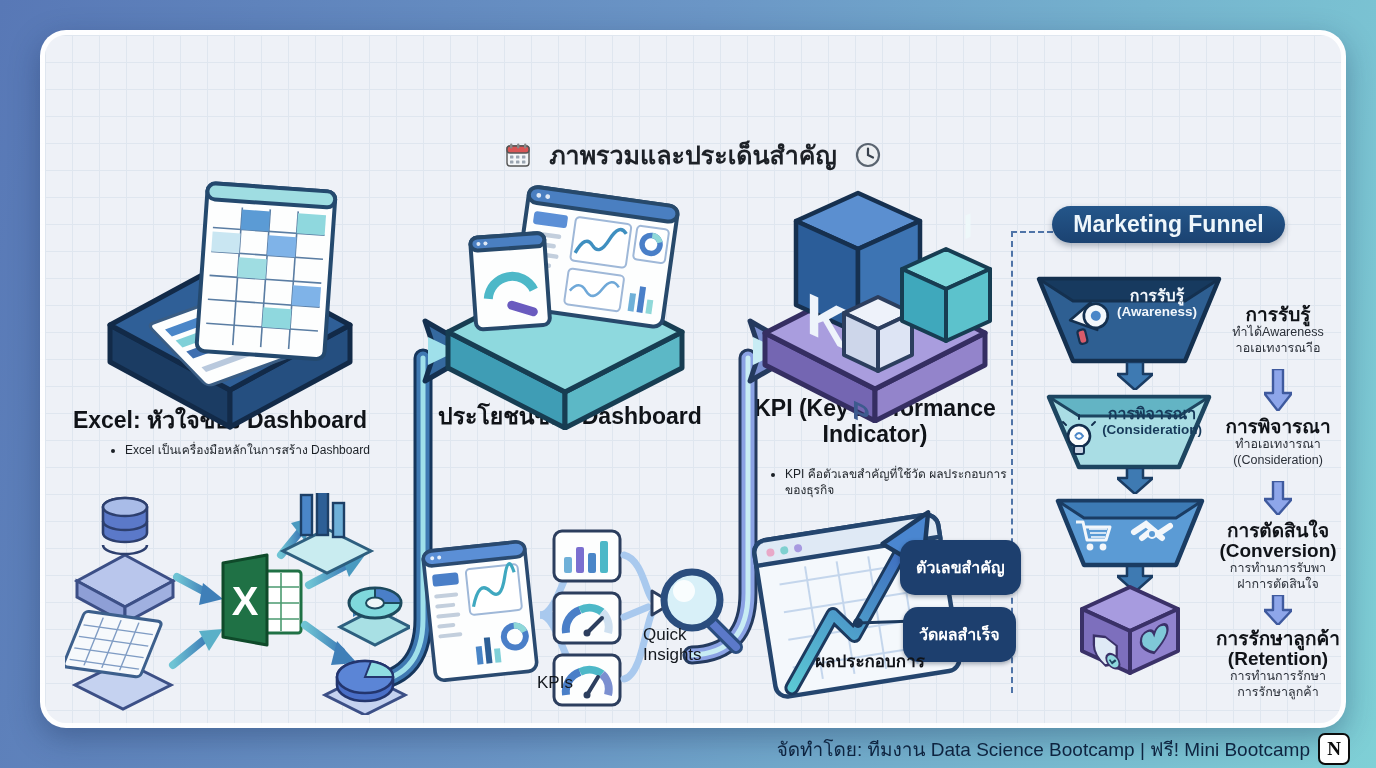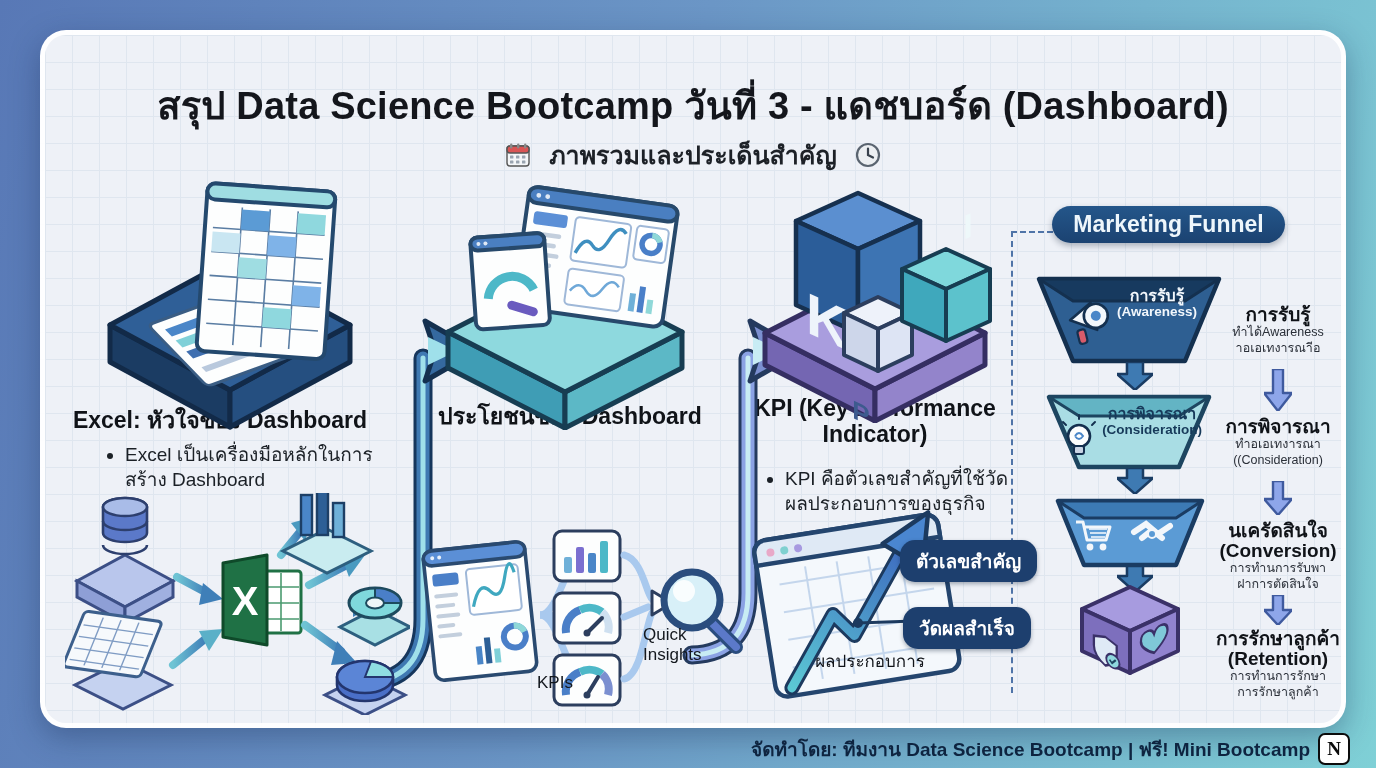--- a/index.html
+++ b/index.html
@@ -12,51 +12,50 @@
                          linear-gradient(90deg,#dfe6ef 1px,transparent 1px);
         background-size:27px 27px;
         border:5px solid rgba(255,255,255,.92);border-radius:26px;
         box-shadow:0 10px 30px rgba(20,40,80,.35);}
   .abs{position:absolute;}
   .title{left:0;top:40px;width:100%;text-align:center;font-size:38px;font-weight:800;
          color:#14161c;letter-spacing:.2px;}
   .subtitle{left:0;top:100px;width:100%;display:flex;justify-content:center;align-items:center;
             gap:18px;font-size:25px;font-weight:600;color:#1d2127;}
   .sec-head{font-size:23px;font-weight:800;color:#101318;text-align:center;line-height:1.15;}
-  .bullets{margin:0;padding-left:18px;font-size:19px;color:#1b2026;line-height:1.3;}
+  .bullets{margin:0;padding-left:18px;font-size:12px;color:#1b2026;line-height:1.3;}
   .bullets li{margin:0;}
   .flow-label{font-weight:400;color:#14181e;font-size:17px;line-height:1.15;}
-  .pill{background:#1d3f6e;color:#fff;font-weight:800;font-size:19px;padding:6px 16px;
+  .pill{background:#1d3f6e;color:#fff;font-weight:800;font-size:16px;padding:15px 16px;
         border-radius:15px;white-space:nowrap;box-shadow:0 2px 4px rgba(10,25,50,.35);}
   .badge{background:linear-gradient(180deg,#24568a,#1b4271);color:#eef6fb;font-weight:800;
          font-size:23px;display:flex;align-items:center;justify-content:center;
          border-radius:24px;box-shadow:0 3px 6px rgba(10,25,50,.3);}
   .dash-v{border-left:2px dashed #4f74a8;}
   .dash-h{border-top:2px dashed #4f74a8;}
   .stage-label{text-align:center;line-height:1.1;font-weight:800;}
   .stage-label .l1{font-size:16px;}
   .stage-label .l2{font-size:13.5px;}
   .note{width:170px;text-align:center;}
   .note .nt{font-size:19px;font-weight:800;color:#101318;line-height:1.05;}
   .note .nl{font-size:12.5px;color:#2a2f38;line-height:1.25;}
-  .caption{font-weight:400;font-size:17px;color:#101318;text-align:center;}
-  .footer{position:absolute;right:66px;top:734px;font-size:19px;font-weight:700;color:#0e2440;}
+  .caption{font-weight:700;font-size:17px;color:#101318;text-align:center;}
+  .footer{position:absolute;right:66px;top:734px;font-size:19px;font-weight:400;color:#0e2440;}
   .nlogo{position:absolute;right:26px;top:733px;width:28px;height:28px;background:#fff;
          border:2.5px solid #0c0c0c;border-radius:7px;display:flex;align-items:center;
          justify-content:center;font-family:"Liberation Serif",serif;font-weight:800;
          font-size:19px;color:#0c0c0c;}
   svg{display:block;}
 </style>
 </head>
 <body>
 
 <div class="stage">
   <div class="card">
 
-    <div class="abs title">สรุป Data Science Bootcamp วันที่ 3 - แดชบอร์ด (Dashboard)</div>
     <div class="abs subtitle">
       <svg width="26" height="26" viewBox="0 0 26 26">
         <rect x="2" y="4" width="22" height="20" rx="3" fill="#f4f6f8" stroke="#555" stroke-width="1.4"></rect>
         <rect x="2" y="4" width="22" height="7" rx="3" fill="#d95555" stroke="#555" stroke-width="1.4"></rect>
         <rect x="5" y="1.5" width="2.4" height="5" rx="1.2" fill="#888"></rect>
         <rect x="12" y="1.5" width="2.4" height="5" rx="1.2" fill="#888"></rect>
         <rect x="19" y="1.5" width="2.4" height="5" rx="1.2" fill="#888"></rect>
         <g fill="#9aa4b0">
           <rect x="5" y="13.5" width="3.4" height="3" rx=".6"></rect>
             <rect x="11" y="13.5" width="3.4" height="3" rx=".6"></rect>
@@ -489,21 +488,21 @@
     </svg>
     <div class="abs note" style="left:1148px;top:382px">
       <div class="nt">การพิจารณา</div>
       <div class="nl">ทําอเอเทงารณา</div>
       <div class="nl">((Consideration)</div>
     </div>
     <svg class="abs" style="left:1219px;top:446px" width="28" height="34" viewBox="0 0 28 34">
       <polygon points="9,0 19,0 19,18 28,18 14,34 0,18 9,18" fill="#8ea6ea" stroke="#3f5a9e" stroke-width="2.4" stroke-linejoin="round"></polygon>
     </svg>
     <div class="abs note" style="left:1148px;top:486px">
-      <div class="nt">นเครัดสินใจ</div>
+      <div class="nt">การตัดสินใจ</div>
       <div class="nt">(Conversion)</div>
       <div class="nl">การทํานการรับพา</div>
       <div class="nl">ฝาการตัดสินใจ</div>
     </div>
     <svg class="abs" style="left:1219px;top:560px" width="28" height="30" viewBox="0 0 28 30">
       <polygon points="9,0 19,0 19,15 28,15 14,30 0,15 9,15" fill="#8ea6ea" stroke="#3f5a9e" stroke-width="2.4" stroke-linejoin="round"></polygon>
     </svg>
     <div class="abs note" style="left:1148px;top:594px">
       <div class="nt">การรักษาลูกค้า</div>
       <div class="nt">(Retention)</div>

